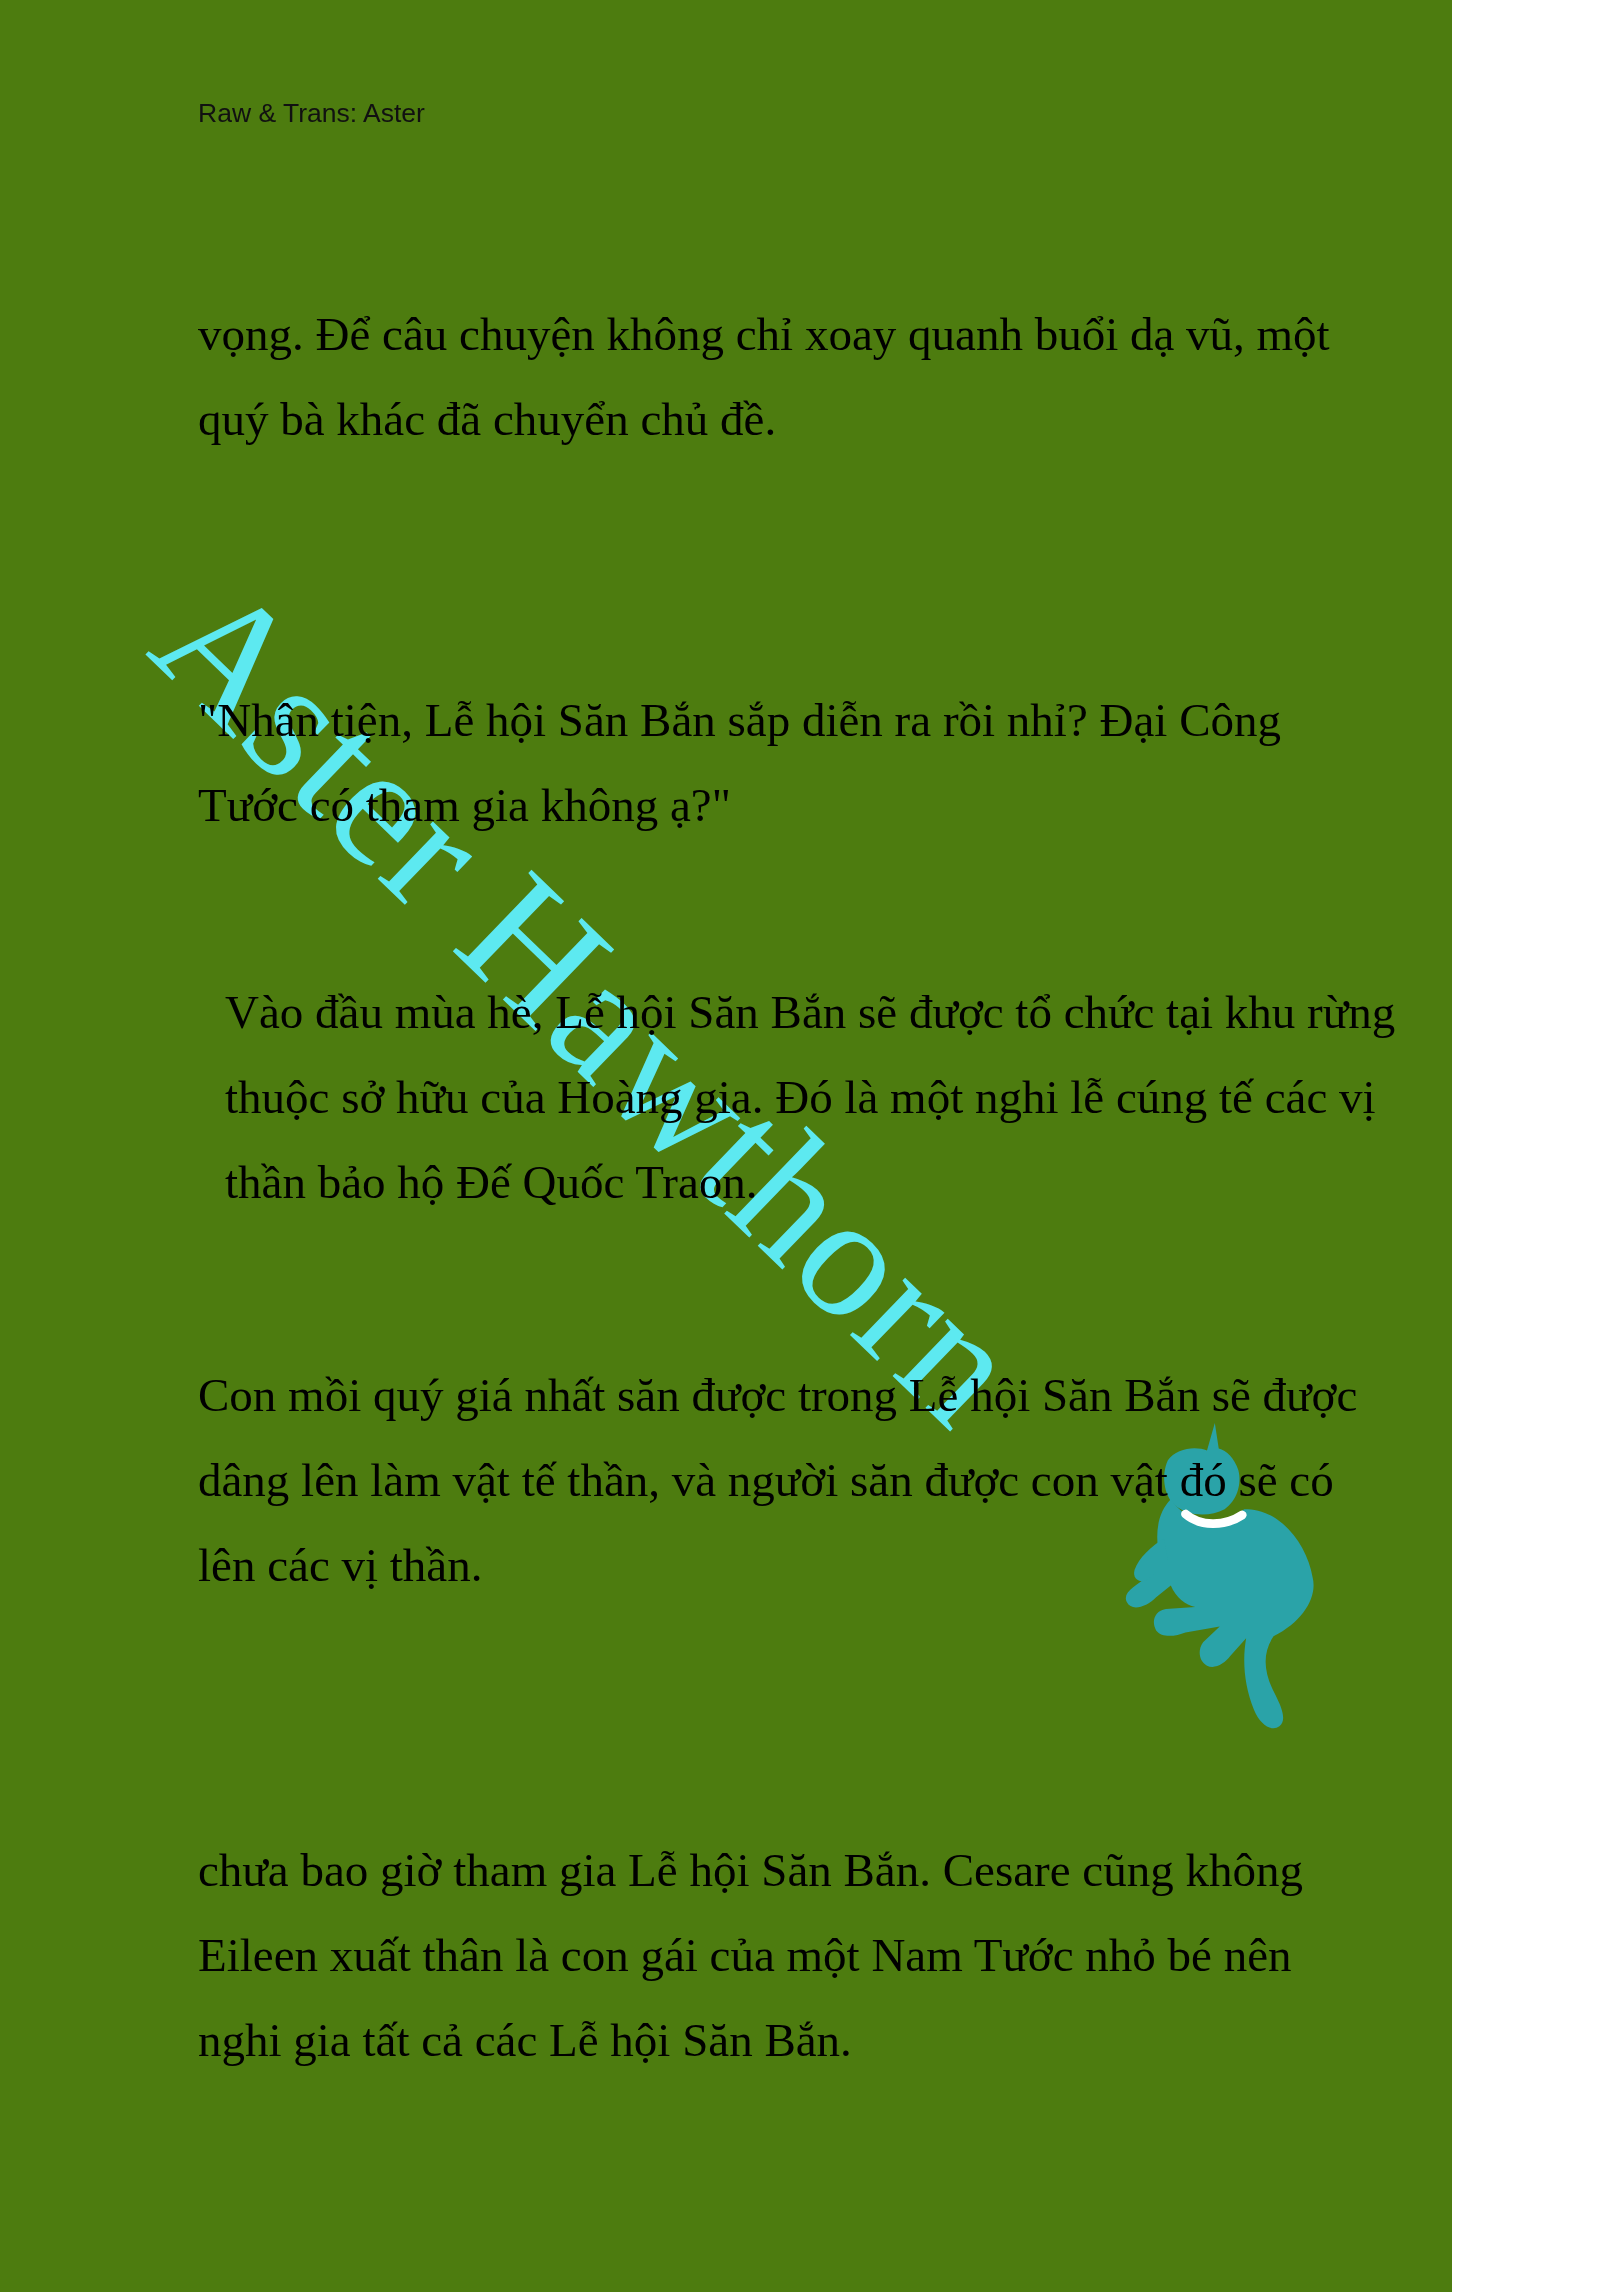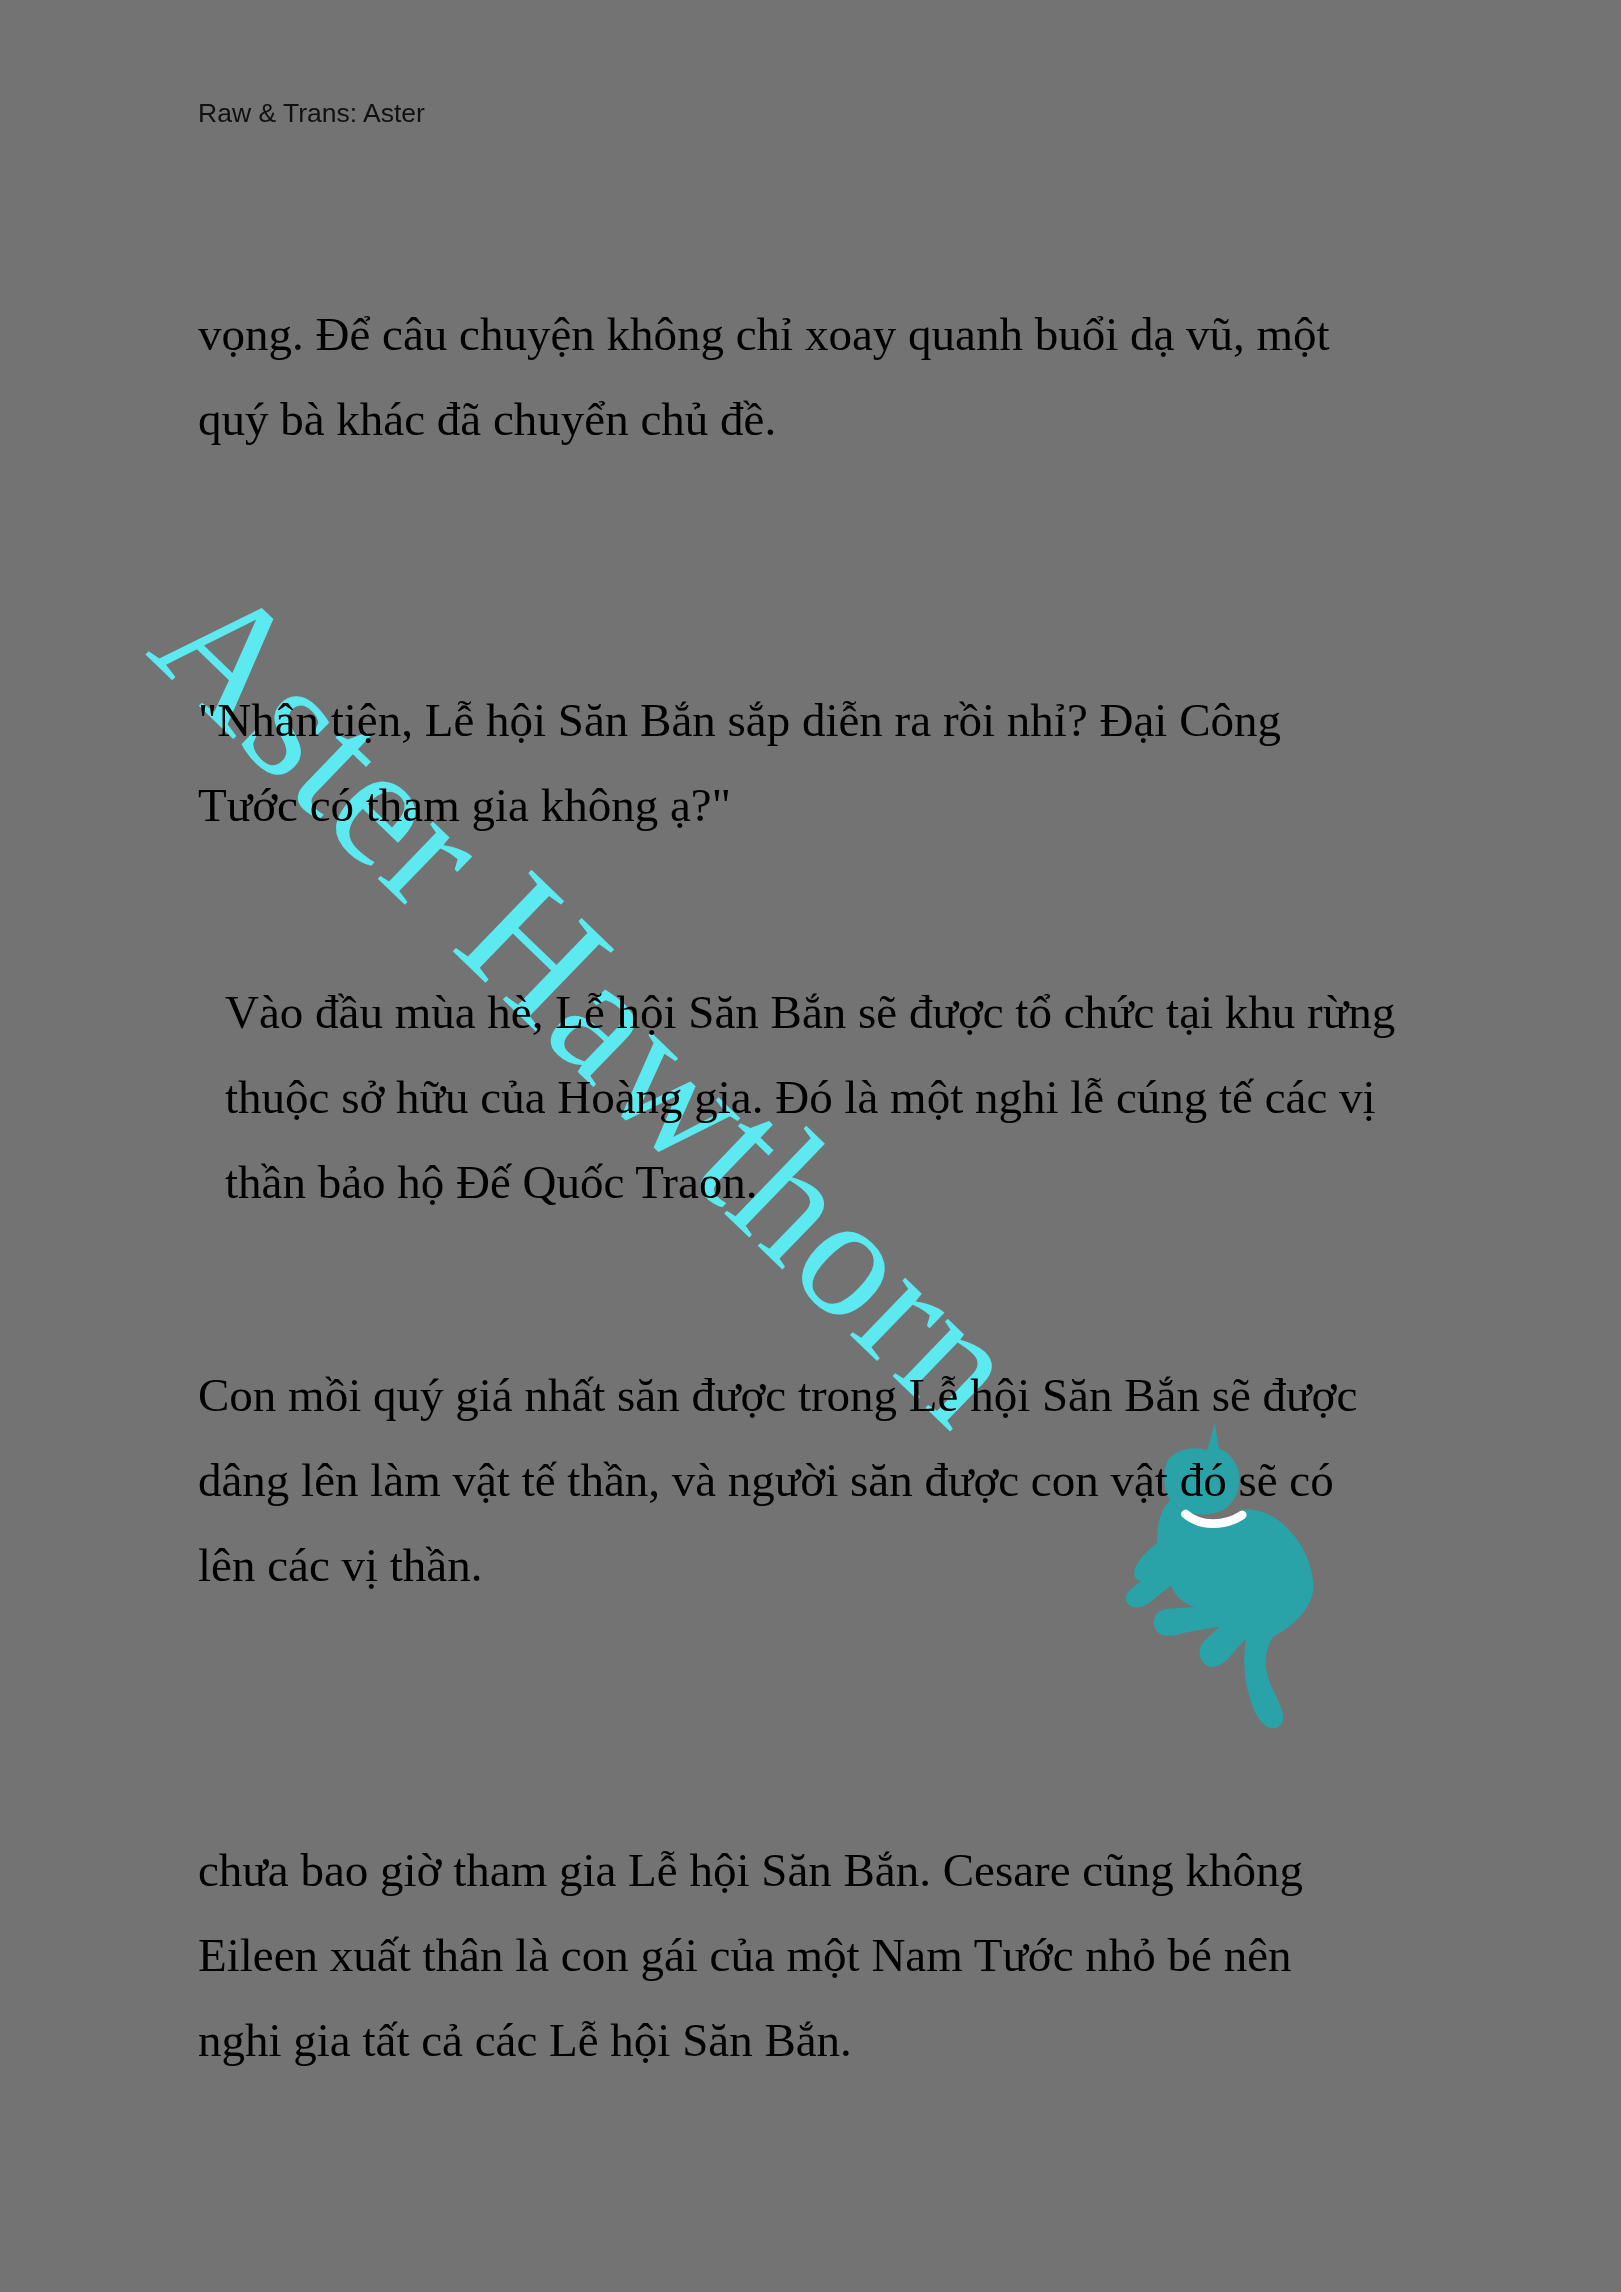--- a/index.html
+++ b/index.html
@@ -10,23 +10,23 @@
     body {
       width: 1621px;
       height: 2293px;
       position: relative;
       overflow: hidden;
     }
     .page {
       position: absolute;
       left: 0;
       top: 0;
-      width: 1621px;
+      width: 1452px;
       height: 2293px;
-      background: #737373;
+      background: #4d7c0f;
     }
     .header {
       position: absolute;
       left: 198px;
       top: 98px;
       font-family: "Liberation Sans", sans-serif;
       font-size: 26.5px;
       line-height: 31px;
       color: #111111;
       white-space: nowrap;

